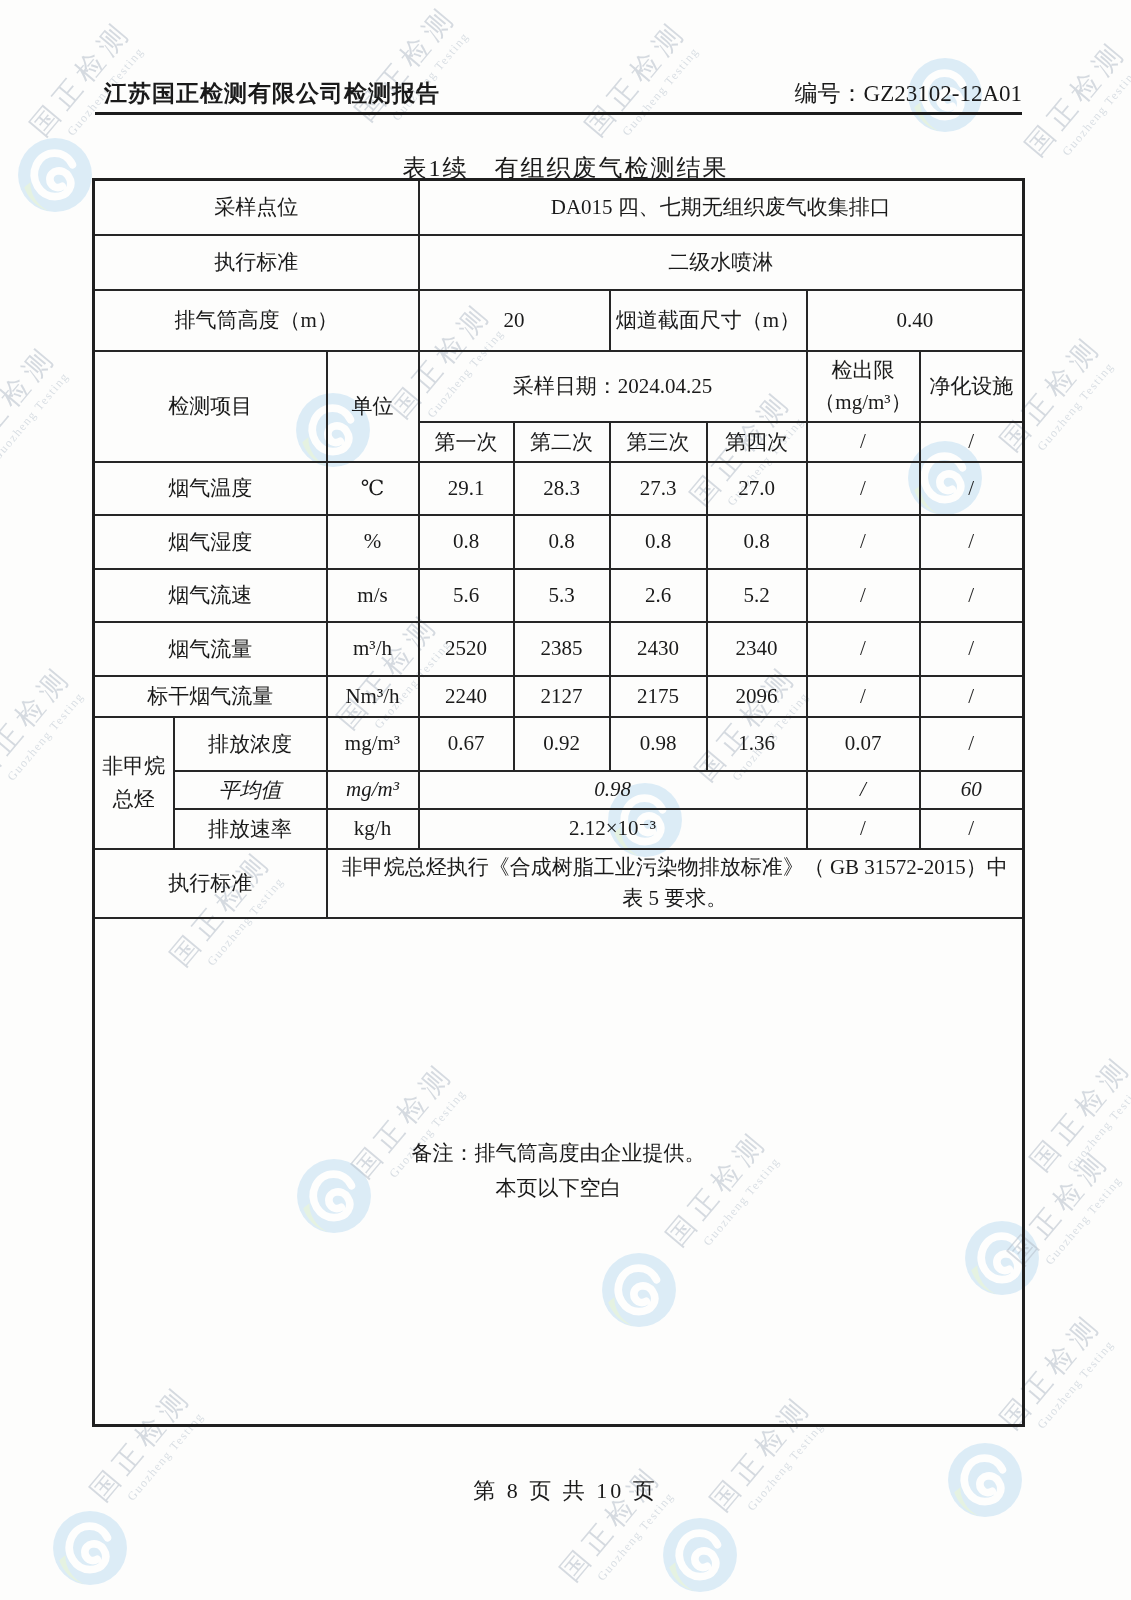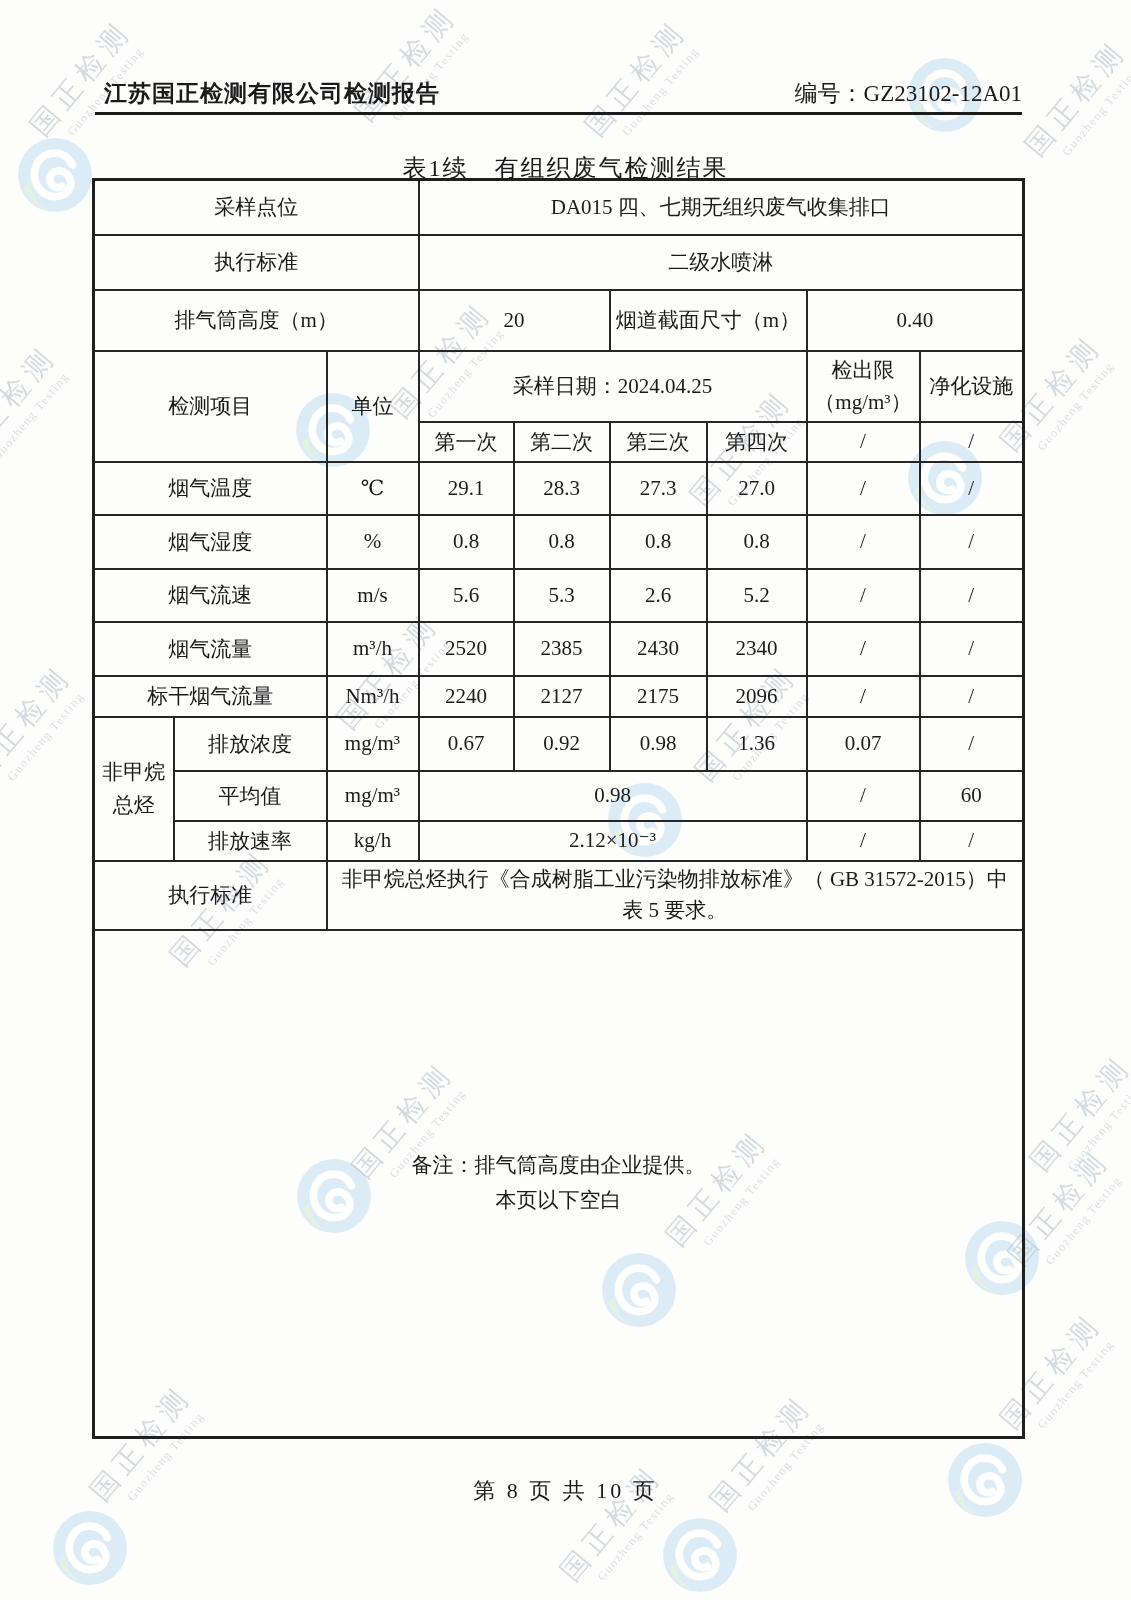--- a/index.html
+++ b/index.html
@@ -52,21 +52,21 @@
     text-align:center; vertical-align:middle;
     padding:2px 4px;
     background:transparent;
     overflow:hidden;
   }
   table.report { border:3px solid #1f1f1f; }
   .r1 { height:55px; } .r2 { height:55px; } .r3 { height:61px; }
   .r4 { height:68px; } .r5 { height:40px; }
   .r6 { height:53px; } .r7 { height:54px; } .r8 { height:53px; }
   .r9 { height:54px; } .r10 { height:41px; }
-  .r11 { height:54px; } .r12 { height:50px; } .r13 { height:40px; }
+  .r11 { height:54px; } .r12 { height:38px;font-style:italic; } .r13 { height:40px; }
   .r14 { height:63px; } .r15 { height:508px; }
   td.pre { white-space:pre-line; line-height:1.55;margin-left:32px; }
   td.left { text-align:left; padding-left:14px; padding-right:10px; line-height:1.5; }
   td.remark-cell { vertical-align:top; text-align:left; padding:8px 0 0 10px; }
   .remark-line { line-height:1.7; font-size:21px; }
 </style>
 </head>
 <body>
 
 <div id="watermarks">

